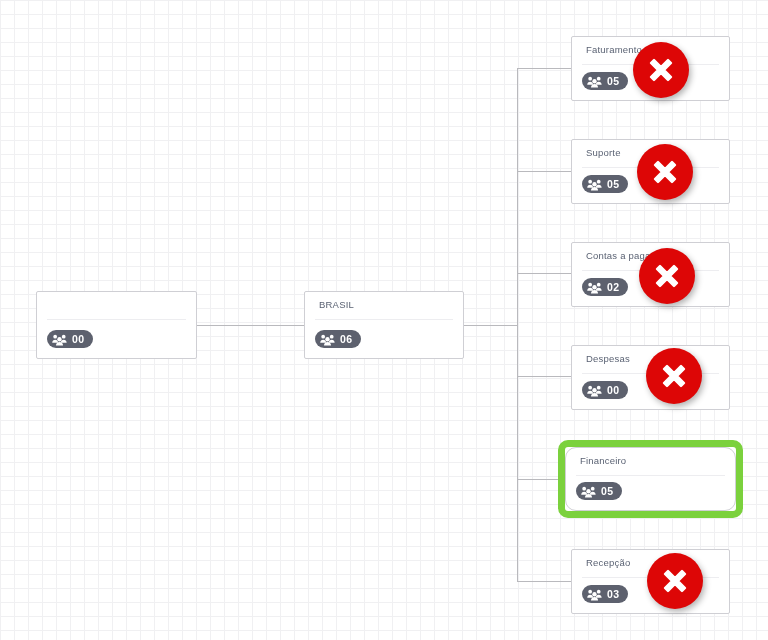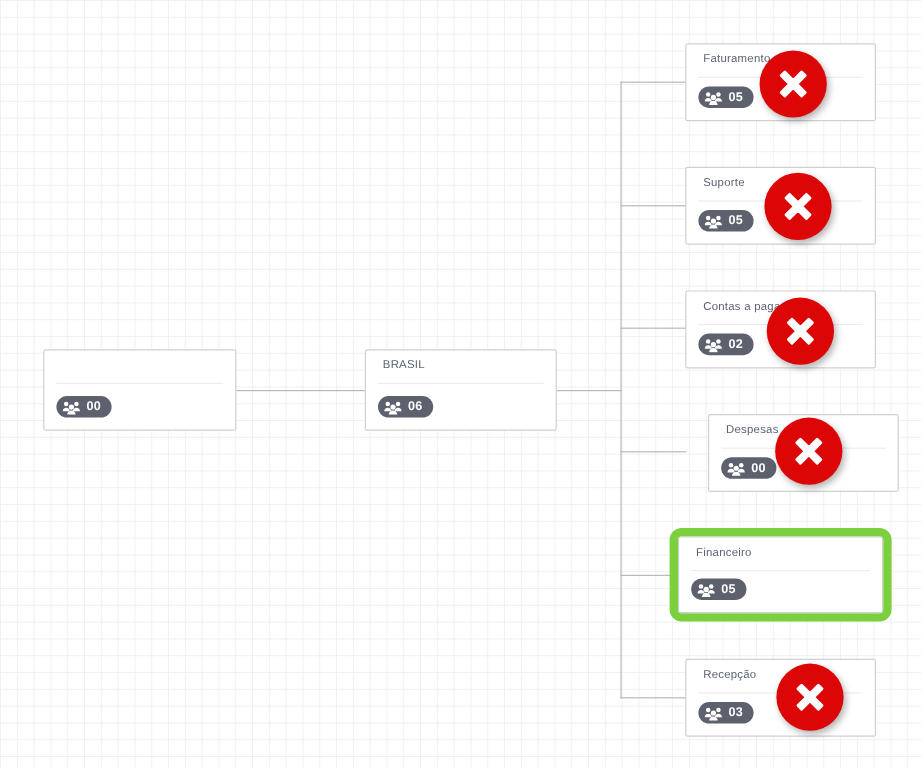--- a/index.html
+++ b/index.html
@@ -92,20 +92,21 @@
     border-radius: 10px;
     background: #ffffff;
   }
   .node-selected-wrap .node {
     left: 0;
     top: 0;
     right: 0;
     bottom: 0;
     width: auto;
     height: auto;
+    border-radius: 11px;
   }
 
   
   .xmark {
     position: absolute;
     width: 56px;
     height: 56px;
     border-radius: 50%;
     background: #dd0606;
     box-shadow: 2px 3px 6px rgba(0,0,0,0.30);
@@ -221,21 +222,21 @@
       </svg>
       <span class="badge-count">02</span>
     </div>
   </div>
   <div class="xmark" style="left:639px; top:248px;">
     <svg width="30" height="30" viewBox="0 0 30 30">
       <path d="M8 5 L15 12 L22 5 L25 8 L18 15 L25 22 L22 25 L15 18 L8 25 L5 22 L12 15 L5 8 Z" fill="#ffffff" stroke="#ffffff" stroke-width="2.4" stroke-linejoin="round"></path>
     </svg>
   </div>
 
-  <div class="node" style="left:571px; top:345px; width:159px; height:65px;margin-left:19px;">
+  <div class="node" style="left:571px; top:345px; width:159px; height:65px;">
     <div class="node-title">Despesas</div>
     <div class="node-sep"></div>
     <div class="badge">
       <svg class="badge-icon" viewBox="0 0 20 16">
         <circle cx="4.2" cy="4.2" r="2.5" fill="#ffffff"></circle>
         <path d="M0.3 12.2c0-2.3 1.7-3.9 3.9-3.9s3.9 1.6 3.9 3.9z" fill="#ffffff"></path>
         <circle cx="15.6" cy="4.2" r="2.5" fill="#ffffff"></circle>
         <path d="M11.7 12.2c0-2.3 1.7-3.9 3.9-3.9s3.9 1.6 3.9 3.9z" fill="#ffffff"></path>
         <circle cx="10" cy="7.6" r="2.9" fill="#ffffff"></circle>
         <path d="M5.3 16c0-2.7 2.1-4.6 4.7-4.6s4.7 1.9 4.7 4.6z" fill="#ffffff"></path>

